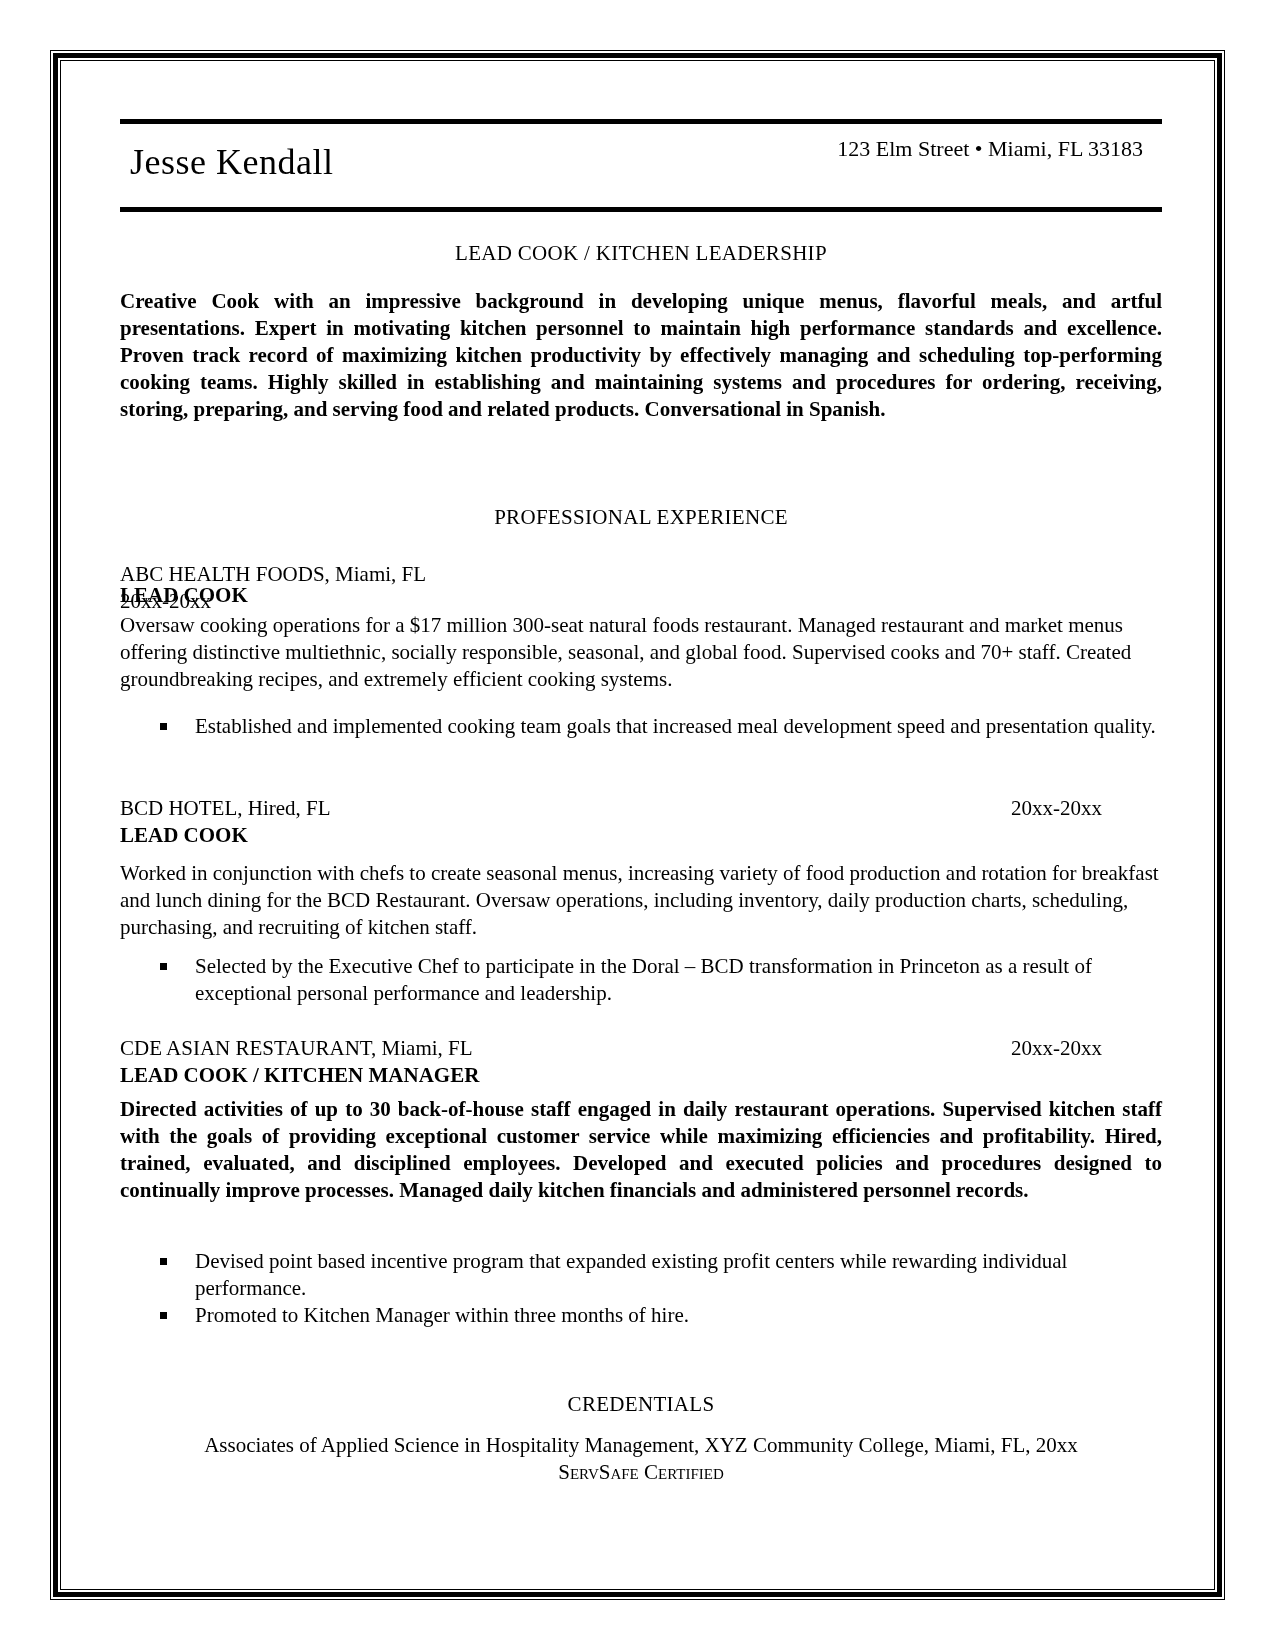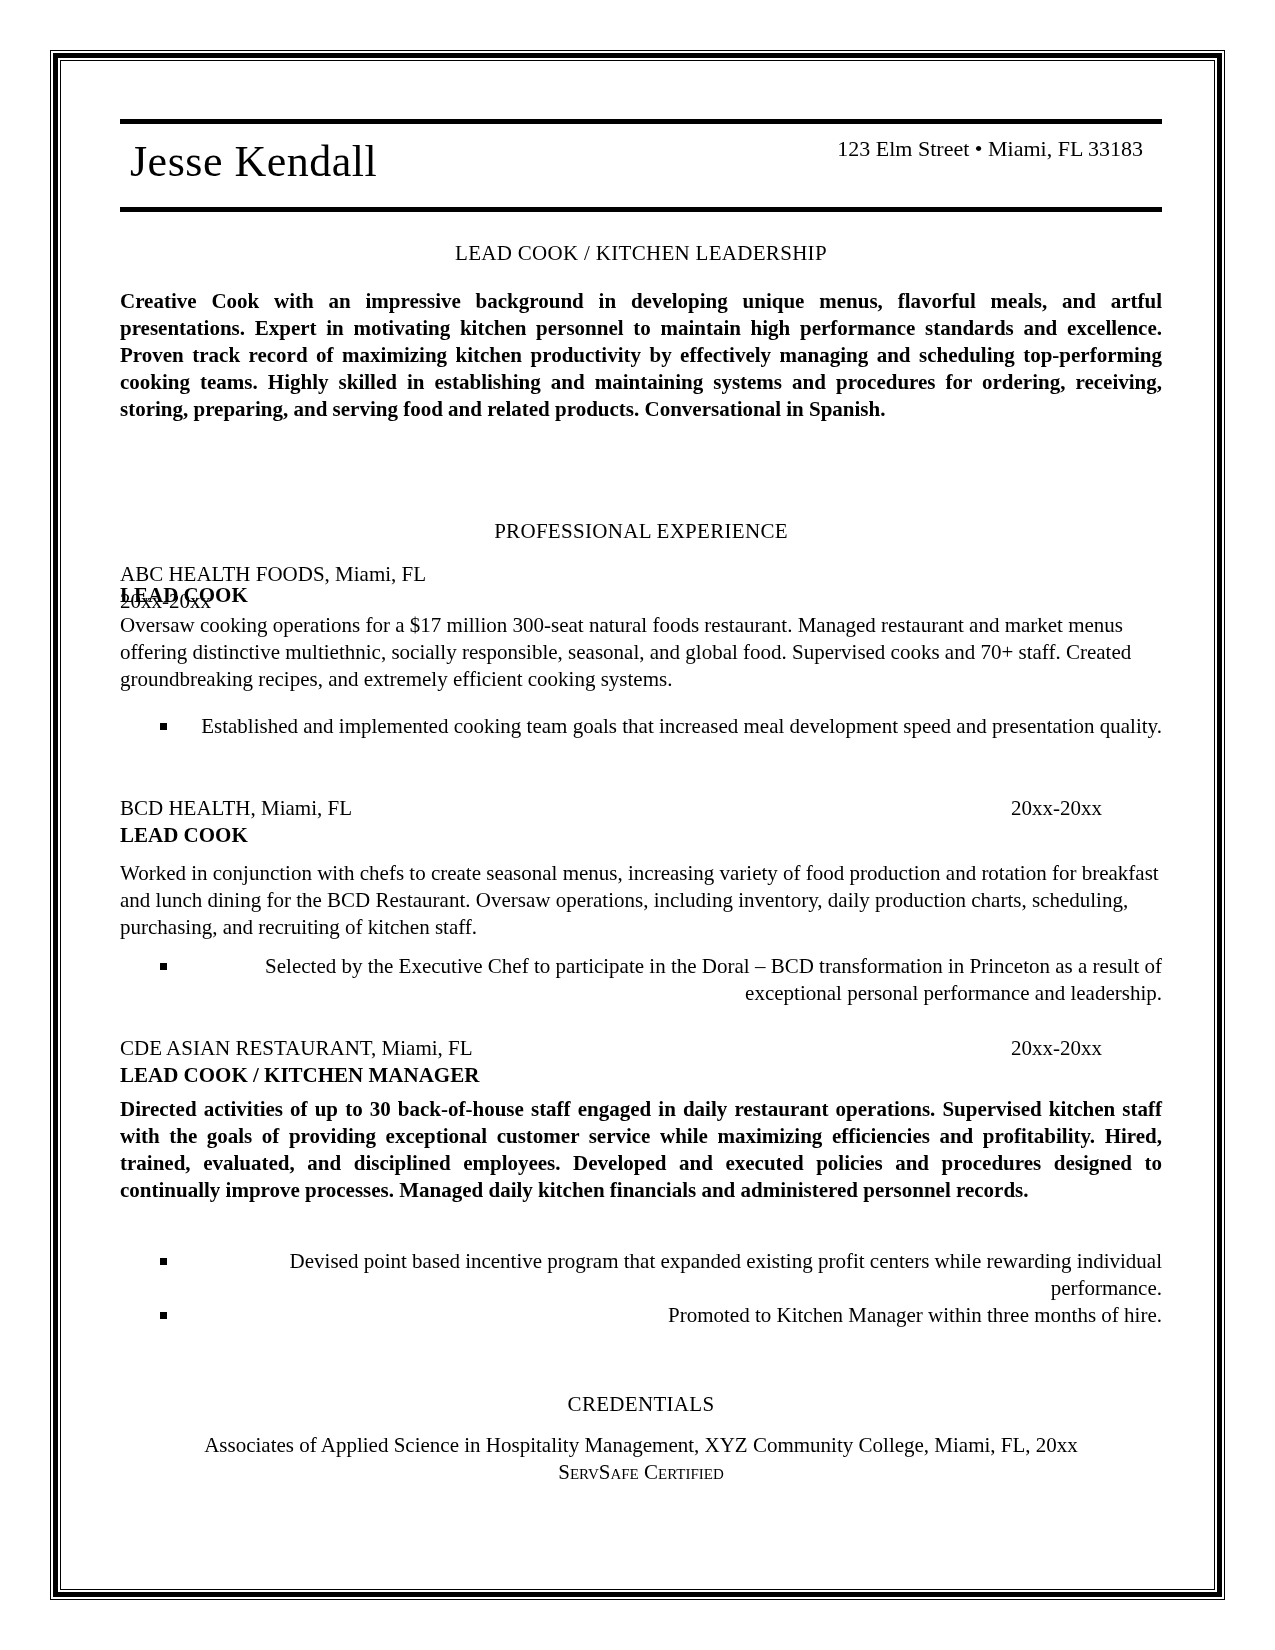--- a/index.html
+++ b/index.html
@@ -45,21 +45,21 @@
       height: 5px;
       background: #000;
     }
     .rule.top { top: 119px; }
     .rule.bottom { top: 207px; }
 
     .name {
       position: absolute;
       left: 130px;
       top: 139px;
-      font-size: 44px;
+      font-size: 36px;
       line-height: 46px;
       font-family: "Liberation Serif", "DejaVu Serif", serif;
       letter-spacing: 0.5px;
     }
     .contact {
       position: absolute;
       right: 132px;
       top: 133px;
       text-align: right;
       font-family: "Liberation Serif", "DejaVu Serif", serif;
@@ -117,21 +117,20 @@
       margin: 0;
       padding: 0;
       list-style: none;
       font-family: "Liberation Serif", "DejaVu Serif", serif;
       font-size: 21px;
       line-height: 27px;
     }
     .bullets li {
       position: relative;
       padding-left: 75px;
-      text-align: right;
     }
     .bullet-mark {
       position: absolute;
       left: 40px;
       top: 10px;
       width: 7px;
       height: 7px;
       background: #000;
     }
 
@@ -158,37 +157,37 @@
 <div class="rule top"></div>
 <div class="name">Jesse Kendall</div>
 <div class="contact">
   <div>123 Elm Street • Miami, FL 33183</div>
 </div>
 <div class="rule bottom"></div>
 
 <div class="section-heading" style="top:241px;">LEAD COOK / KITCHEN LEADERSHIP</div>
 <div class="para justify" style="top:288px;">Creative Cook with an impressive background in developing unique menus, flavorful meals, and artful presentations. Expert in motivating kitchen personnel to maintain high performance standards and excellence. Proven track record of maximizing kitchen productivity by effectively managing and scheduling top-performing cooking teams. Highly skilled in establishing and maintaining systems and procedures for ordering, receiving, storing, preparing, and serving food and related products. Conversational in Spanish.</div>
 
-<div class="section-heading" style="top:519px;">PROFESSIONAL EXPERIENCE</div>
+<div class="section-heading" style="top:505px;">PROFESSIONAL EXPERIENCE</div>
 
 <div class="job-line" style="top:561px;flex-direction:column;">
   <span>ABC HEALTH FOODS, Miami, FL</span>
   <span>20xx-20xx</span>
 </div>
 <div class="job-title" style="top:582px;">LEAD COOK</div>
 <div class="para" style="top:612px;">Oversaw cooking operations for a $17 million 300-seat natural foods restaurant.  Managed restaurant and market menus offering distinctive multiethnic, socially responsible, seasonal, and global food. Supervised cooks and 70+ staff. Created groundbreaking recipes, and extremely efficient cooking systems.</div>
 <ul class="bullets" style="top:713px;">
   <li>
     <span class="bullet-mark"></span>
     <span>Established and implemented cooking team goals that increased meal development speed and presentation quality.</span>
   </li>
 </ul>
 
 <div class="job-line" style="top:795px;">
-  <span>BCD HEALTH, Miami, FL</span>
+  <span>BCD HOTEL, Hired, FL</span>
   <span>20xx-20xx</span>
 </div>
 <div class="job-title" style="top:822px;">LEAD COOK</div>
 <div class="para" style="top:860px;">Worked in conjunction with chefs to create seasonal menus, increasing variety of food production and rotation for breakfast and lunch dining for the BCD Restaurant. Oversaw operations, including inventory, daily production charts, scheduling, purchasing, and recruiting of kitchen staff.</div>
 <ul class="bullets" style="top:953px;">
   <li>
     <span class="bullet-mark"></span>
     <span>Selected by the Executive Chef to participate in the Doral – BCD transformation in Princeton as a result of exceptional personal performance and leadership.</span>
   </li>
 </ul>

